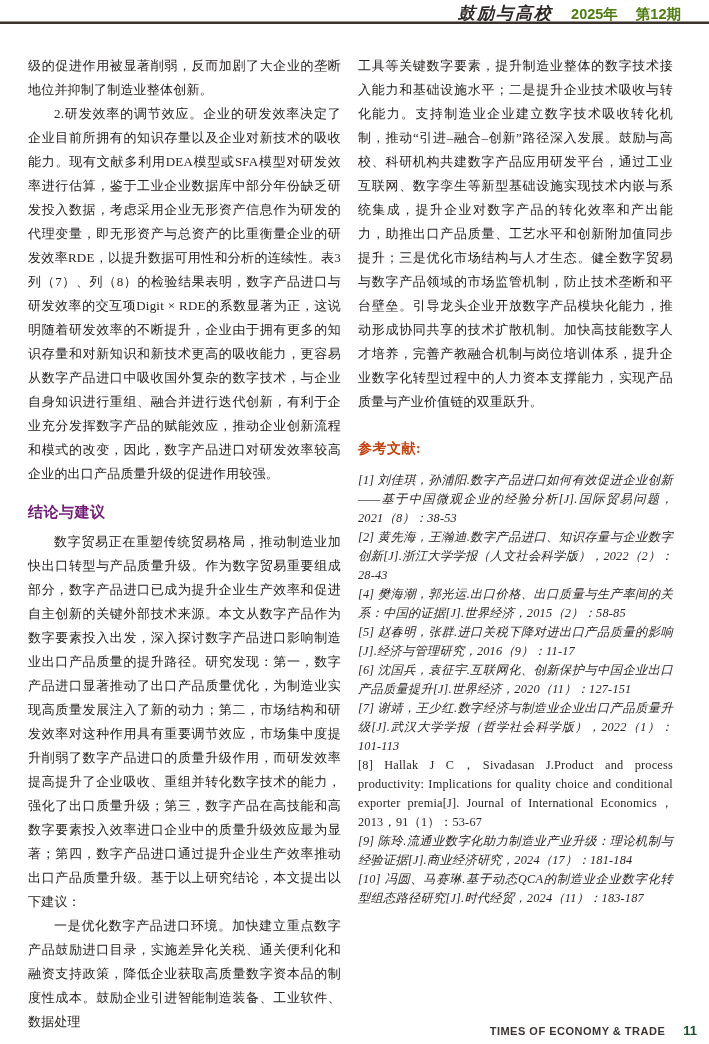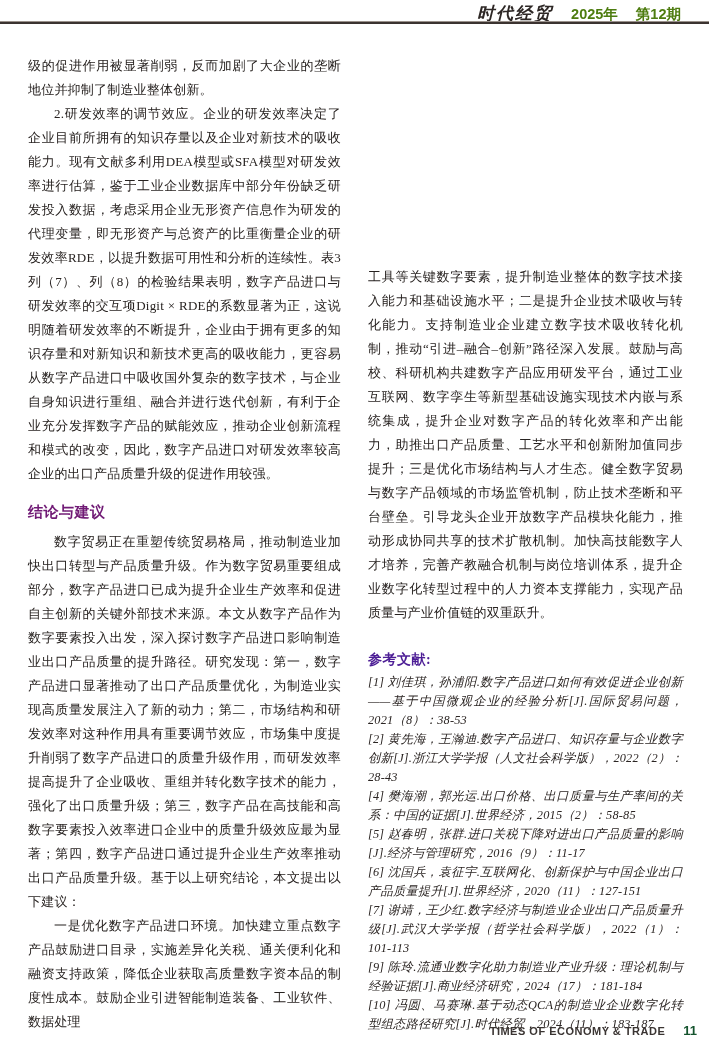--- a/index.html
+++ b/index.html
@@ -23,38 +23,38 @@
     font-family:"Liberation Sans","DejaVu Sans",sans-serif;
     font-weight:bold; font-size:14.5px; color:#4d7c0f; margin-left:14px;
   }
   .header-rule {
     position:absolute; top:21px; left:0; width:709px; height:1px;
     border-top:1px solid #9a918b; border-bottom:2px solid #3b3330;
   }
   
   .columns {
     position:absolute; top:54px; left:28px; width:655px;
-    display:flex; gap:27px;align-items:flex-end;
+    display:flex; gap:17px;
   }
   .col { width:313px; }
   .col.right { width:315px; }
   p.body-par {
     font-size:13px; line-height:24px; text-align:justify;
     color:#272220; letter-spacing:0.2px;
   }
   p.indent { text-indent:2em; }
   h2.section-heading {
     font-family:"Liberation Sans","DejaVu Sans",sans-serif;
     font-size:15px; font-weight:bold; color:#701a75;
     margin-top:17px; margin-bottom:8px; letter-spacing:0.5px;
   }
   h3.ref-heading {
     font-family:Liberation Serif, serif;
-    font-size:14px; font-weight:bold; color:#4c1d95;
-    margin-top:26px; margin-bottom:4px; letter-spacing:0.5px;
+    font-size:14px; font-weight:bold; color:#c2410c;
+    margin-top:26px; margin-bottom:13px; letter-spacing:0.5px;
   }
   .ref-list { }
   .ref-item {
     font-size:12.3px; line-height:19px; text-align:justify;
     font-style:italic; color:#2b2523; letter-spacing:0.2px;
   }
   .ref-item.latin { font-style:normal; }
   
   .footer {
     position:absolute; bottom:6px; right:12px;
@@ -68,21 +68,21 @@
     font-family:"Liberation Sans","DejaVu Sans",sans-serif;
     font-weight:bold; font-size:13px; color:#14532d; margin-left:18px;
   }
 </style>
 </head>
 <body>
 
 <div class="page">
 
   <div class="header">
-    <span class="journal-title">时代经贸</span>
+    <span class="journal-title">鼓励与高校</span>
     <span class="issue-part">2025年</span>
     <span class="issue-part">第12期</span>
   </div>
   <div class="header-rule"></div>
 
   <div class="columns">
 
     <div class="col left">
       <p class="body-par">级的促进作用被显著削弱，反而加剧了大企业的垄断地位并抑制了制造业整体创新。</p>
       <p class="body-par indent">2.研发效率的调节效应。企业的研发效率决定了企业目前所拥有的知识存量以及企业对新技术的吸收能力。现有文献多利用DEA模型或SFA模型对研发效率进行估算，鉴于工业企业数据库中部分年份缺乏研发投入数据，考虑采用企业无形资产信息作为研发的代理变量，即无形资产与总资产的比重衡量企业的研发效率RDE，以提升数据可用性和分析的连续性。表3列（7）、列（8）的检验结果表明，数字产品进口与研发效率的交互项Digit × RDE的系数显著为正，这说明随着研发效率的不断提升，企业由于拥有更多的知识存量和对新知识和新技术更高的吸收能力，更容易从数字产品进口中吸收国外复杂的数字技术，与企业自身知识进行重组、融合并进行迭代创新，有利于企业充分发挥数字产品的赋能效应，推动企业创新流程和模式的改变，因此，数字产品进口对研发效率较高企业的出口产品质量升级的促进作用较强。</p>
@@ -98,20 +98,21 @@
 
       <h3 class="ref-heading">参考文献:</h3>
 
       <div class="ref-list">
         <div class="ref-item">[1] 刘佳琪，孙浦阳.数字产品进口如何有效促进企业创新——基于中国微观企业的经验分析[J].国际贸易问题，2021（8）：38-53</div>
         <div class="ref-item">[2] 黄先海，王瀚迪.数字产品进口、知识存量与企业数字创新[J].浙江大学学报（人文社会科学版），2022（2）：28-43</div>
         <div class="ref-item">[4] 樊海潮，郭光运.出口价格、出口质量与生产率间的关系：中国的证据[J].世界经济，2015（2）：58-85</div>
         <div class="ref-item">[5] 赵春明，张群.进口关税下降对进出口产品质量的影响[J].经济与管理研究，2016（9）：11-17</div>
         <div class="ref-item">[6] 沈国兵，袁征宇.互联网化、创新保护与中国企业出口产品质量提升[J].世界经济，2020（11）：127-151</div>
         <div class="ref-item">[7] 谢靖，王少红.数字经济与制造业企业出口产品质量升级[J].武汉大学学报（哲学社会科学版），2022（1）：101-113</div>
+        <div class="ref-item latin">[8] Hallak J C，Sivadasan J.Product and process productivity: Implications for quality choice and conditional exporter premia[J]. Journal of International Economics，2013，91（1）：53-67</div>
         <div class="ref-item">[9] 陈玲.流通业数字化助力制造业产业升级：理论机制与经验证据[J].商业经济研究，2024（17）：181-184</div>
         <div class="ref-item">[10] 冯圆、马赛琳.基于动态QCA的制造业企业数字化转型组态路径研究[J].时代经贸，2024（11）：183-187</div>
       </div>
     </div>
 
   </div>
 
   <div class="footer">
     <span class="footer-journal">TIMES OF ECONOMY &amp; TRADE</span>
     <span class="footer-page">11</span>

